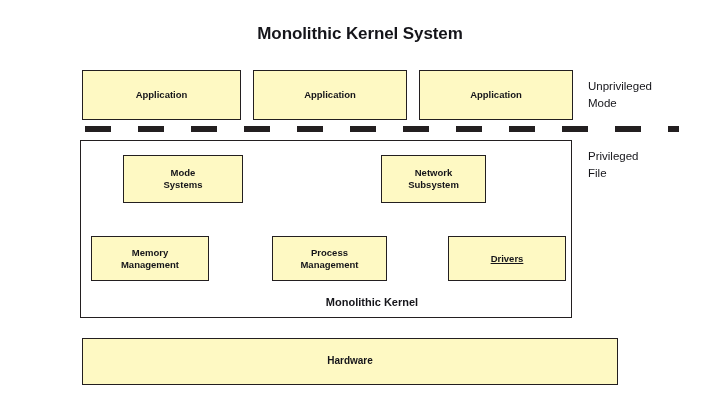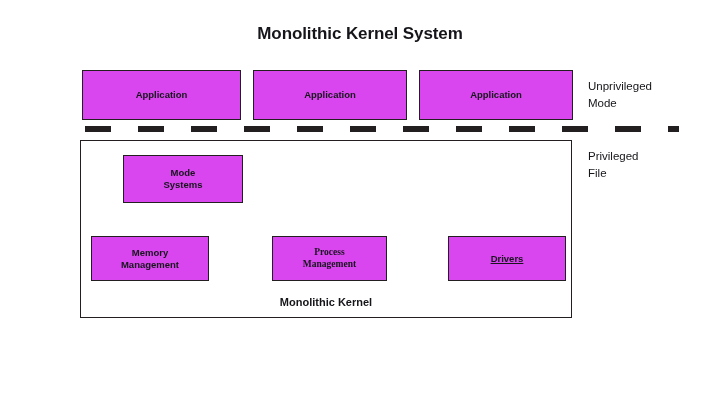--- a/index.html
+++ b/index.html
@@ -26,21 +26,21 @@
     font-size: 17px;
     font-weight: bold;
     color: #15151a;
     letter-spacing: -0.1px;
   }
 
   
   .box {
     position: absolute;
     box-sizing: border-box;
-    background: #d946ef;
+    background: #fef9c3;
     border: 1.5px solid #231f20;
     display: flex;
     align-items: center;
     justify-content: center;
     text-align: center;
     color: #15151a;
     font-weight: bold;
     line-height: 1.22;
     font-size: 9.5px;
     white-space: pre-line;
@@ -99,31 +99,34 @@
 
   <div class="box app-box" style="left:419px; top:70px; width:154px; height:50px;">Application</div>
 
   <div class="dashed-line" style="left:85px; top:126px; width:594px;"></div>
 
   <div class="kernel-container" style="left:80px; top:140px; width:492px; height:178px;"></div>
 
   <div class="box" style="left:123px; top:155px; width:120px; height:48px;">Mode
 Systems</div>
 
+  <div class="box" style="left:381px; top:155px; width:105px; height:48px;">Network
+Subsystem</div>
 
   <div class="box" style="left:91px; top:236px; width:118px; height:45px;">Memory
 Management</div>
 
-  <div class="box" style="left:272px; top:236px; width:115px; height:45px;font-family:Liberation Serif, serif;">Process
+  <div class="box" style="left:272px; top:236px; width:115px; height:45px;">Process
 Management</div>
 
   <div class="box" style="left:448px; top:236px; width:118px; height:45px;text-decoration:underline;">Drivers</div>
 
-  <div class="kernel-label" style="left:80px; top:296px; width:492px;">Monolithic Kernel</div>
+  <div class="kernel-label" style="left:80px; top:296px; width:492px;padding-left:46px;">Monolithic Kernel</div>
 
+  <div class="box" style="left:82px; top:338px; width:536px; height:47px; font-size:10px;">Hardware</div>
 
   <div class="mode-label" style="left:588px; top:78px; width:125px;">Unprivileged
 Mode</div>
 
   <div class="mode-label" style="left:588px; top:148px; width:125px;">Privileged
 File</div>
 
 </div>
 
 </body></html>

